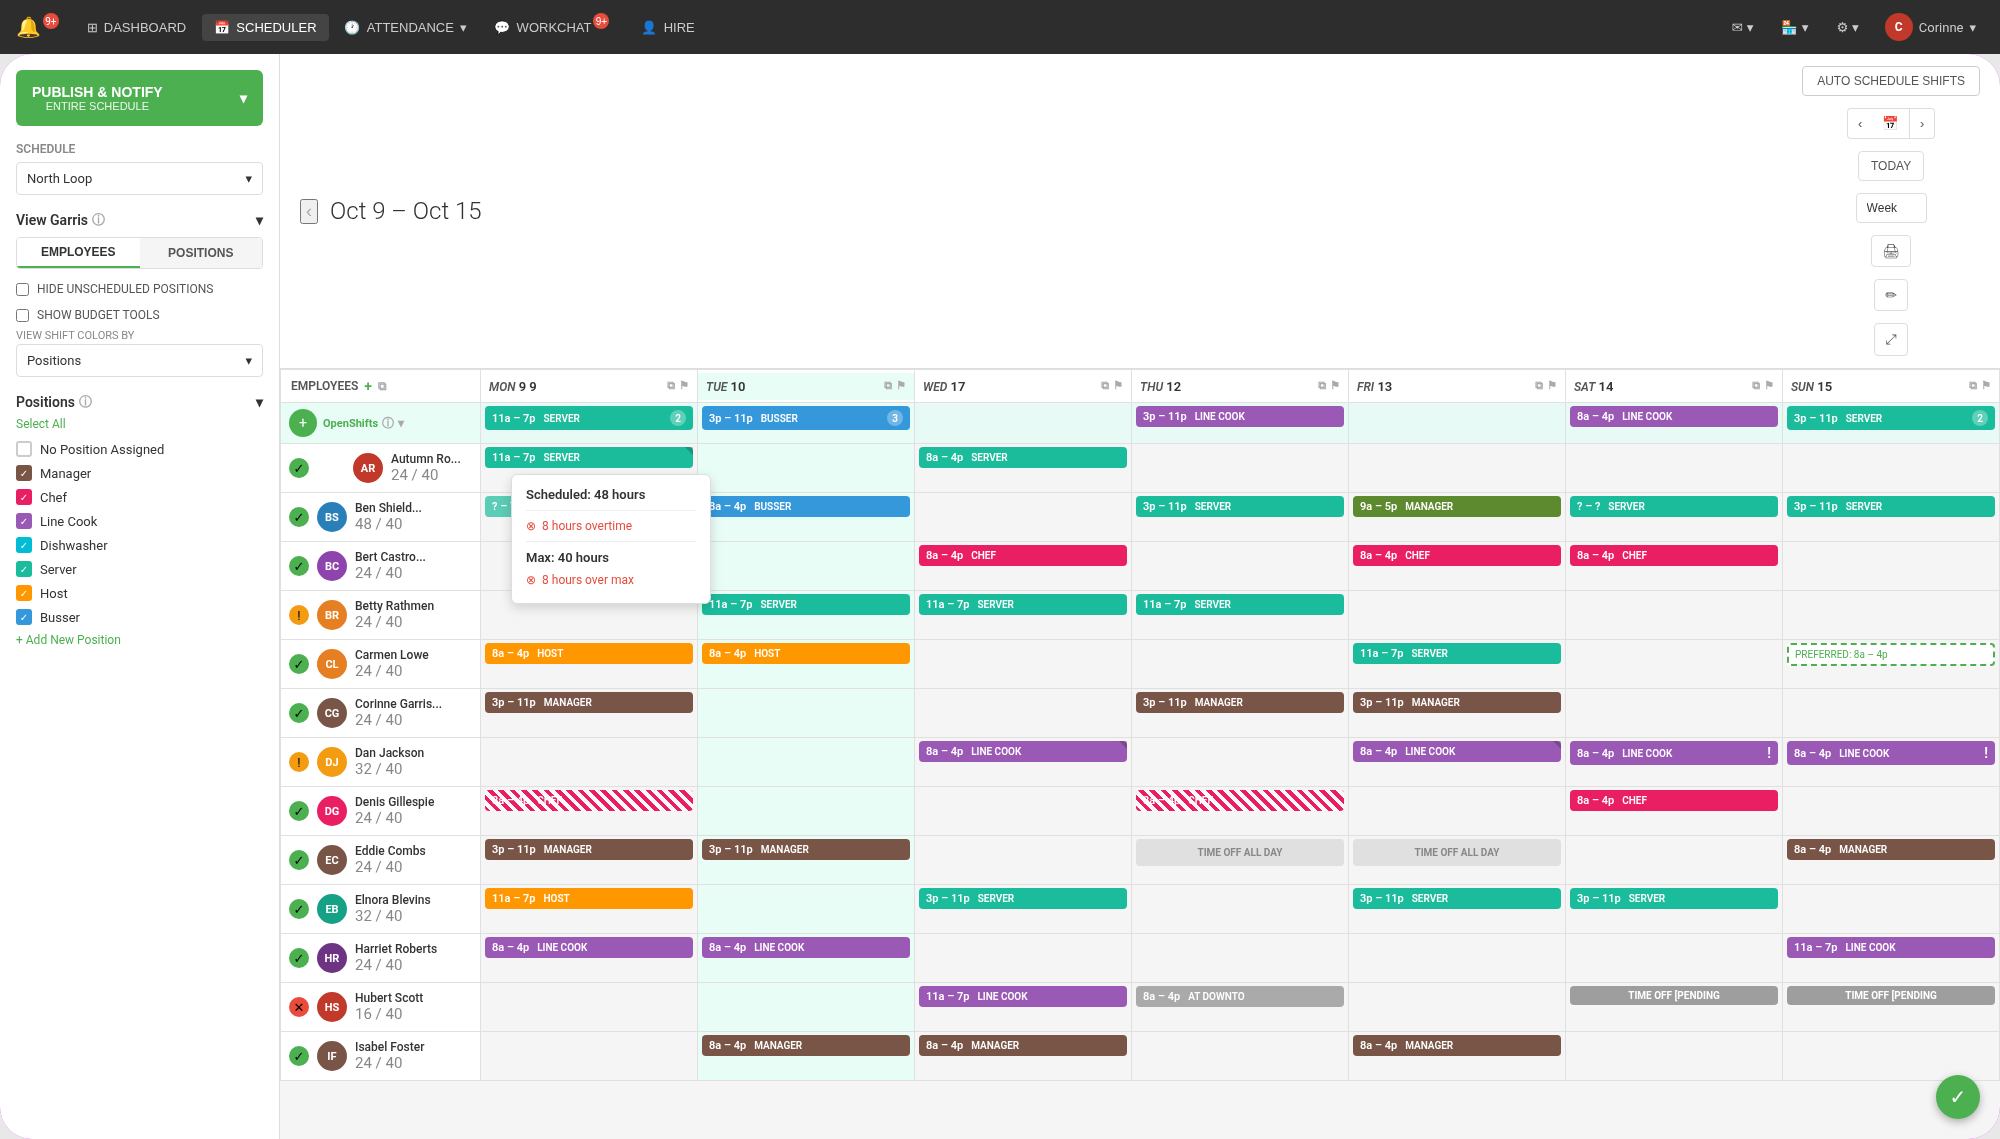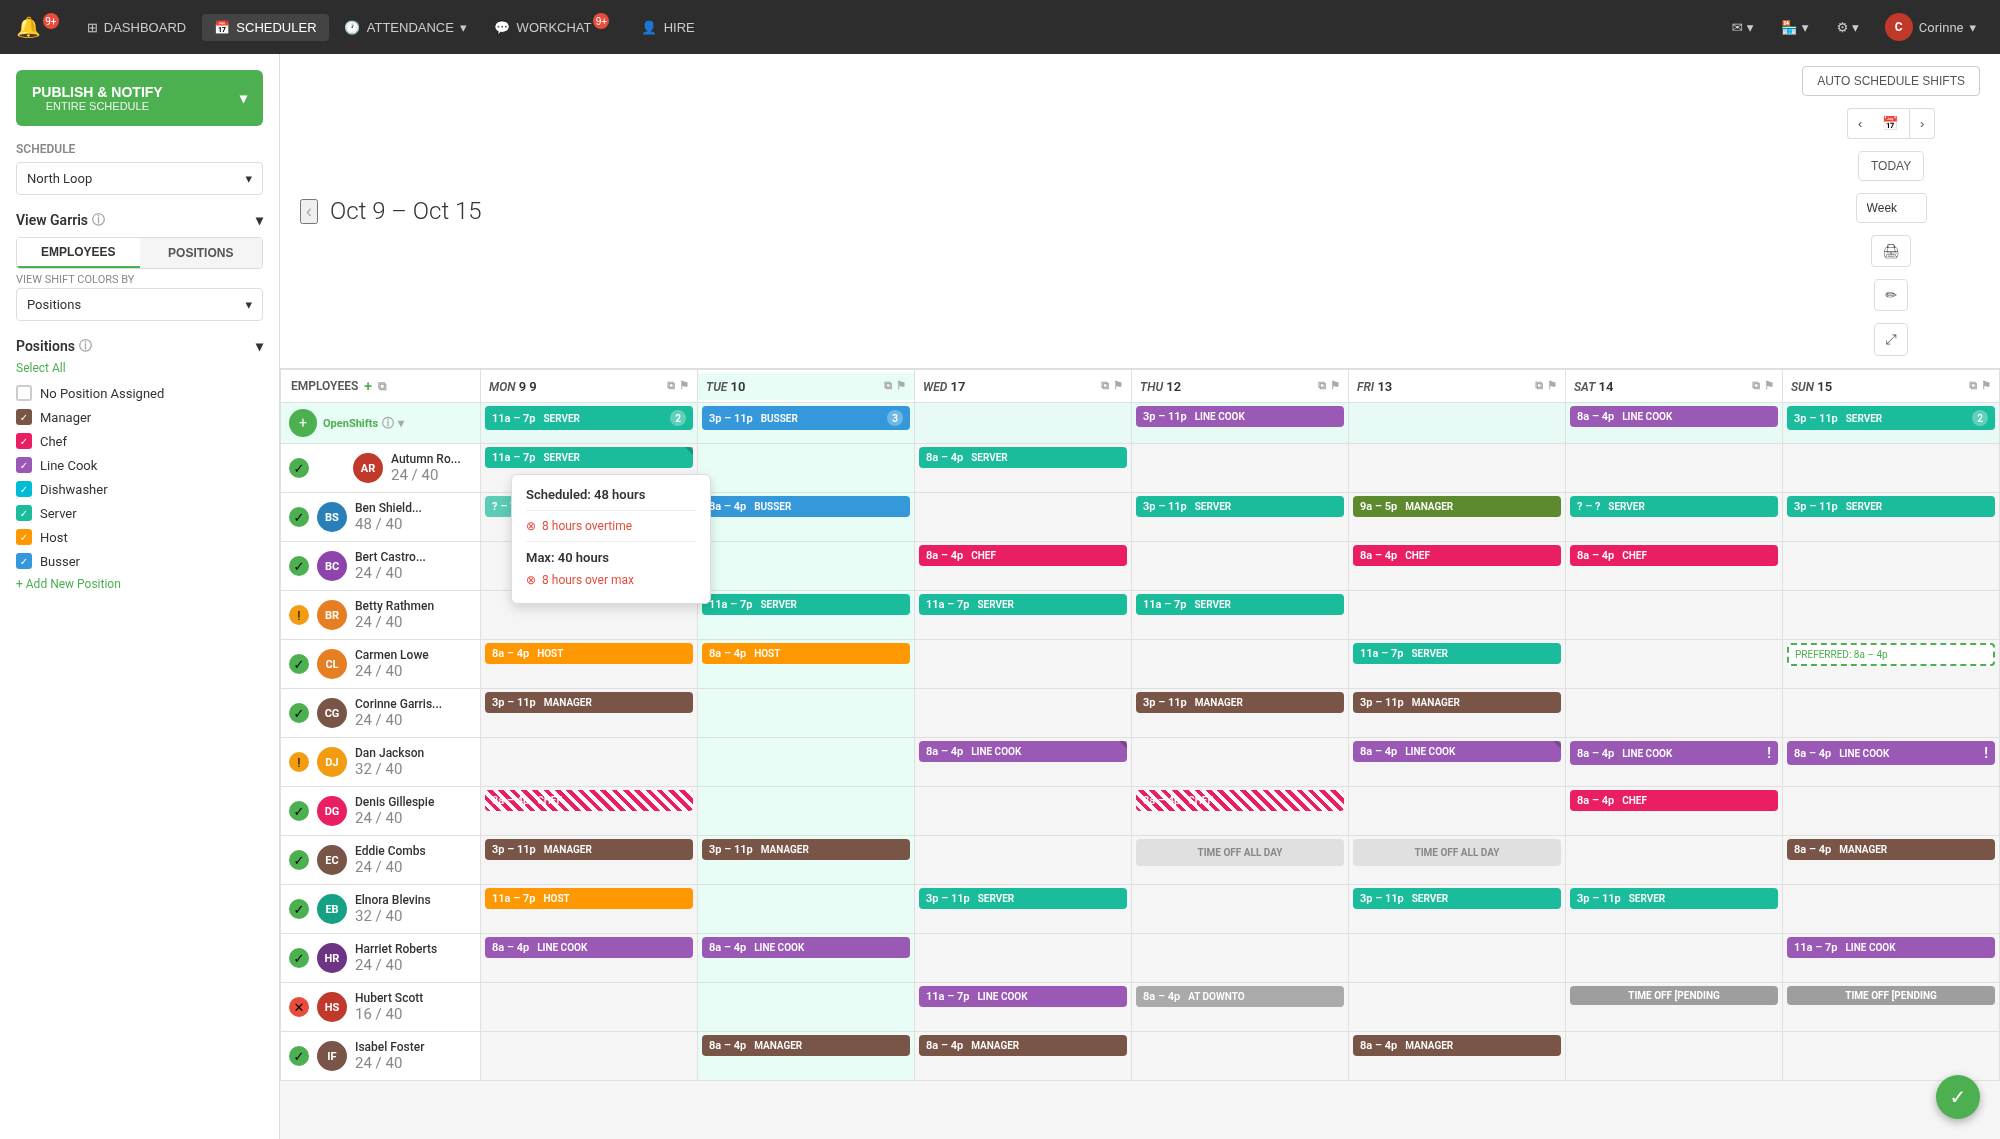--- a/index.html
+++ b/index.html
@@ -11,21 +11,21 @@
     .nav-btn { display: flex; align-items: center; gap: 6px; color: #ccc; padding: 6px 12px; border-radius: 4px; cursor: pointer; font-size: 13px; border: none; background: none; }
     .nav-btn.active { background: #444; color: #fff; }
     .nav-spacer { flex: 1; }
     .nav-right { display: flex; align-items: center; gap: 8px; }
     .nav-icon-btn { background: none; border: none; color: #ccc; cursor: pointer; padding: 6px 10px; display: flex; align-items: center; gap: 3px; border-radius: 4px; }
     .badge { background: #e74c3c; color: #fff; border-radius: 50%; width: 16px; height: 16px; font-size: 10px; display: flex; align-items: center; justify-content: center; position: relative; top: -6px; left: -4px; }
     .user-btn { display: flex; align-items: center; gap: 6px; color: #ccc; cursor: pointer; padding: 4px 8px; border-radius: 4px; }
     .user-avatar { width: 28px; height: 28px; border-radius: 50%; background: #c0392b; display: flex; align-items: center; justify-content: center; color: #fff; font-size: 12px; font-weight: bold; }
 
     
-    .main-wrapper { display: flex; height: calc(100vh - 54px); overflow: hidden; background: #d946ef; }
+    .main-wrapper { display: flex; height: calc(100vh - 54px); overflow: hidden; background: #d946ef; border-radius: 32px; }
 
     
     .sidebar { width: 280px; min-width: 280px; background: #fff; border-right: 1px solid #ddd; overflow-y: auto; padding: 16px; display: flex; flex-direction: column; gap: 16px; }
     .publish-btn { background: #4caf50; color: #fff; border: none; border-radius: 6px; padding: 14px 16px; width: 100%; cursor: pointer; font-size: 14px; font-weight: bold; display: flex; align-items: center; justify-content: space-between; }
     .publish-btn .sub { font-size: 11px; font-weight: normal; opacity: 0.9; display: block; }
     .section-label { font-size: 12px; color: #888; font-weight: 600; text-transform: uppercase; margin-bottom: 6px; }
     .dropdown-field { border: 1px solid #ddd; border-radius: 4px; padding: 8px 10px; display: flex; align-items: center; justify-content: space-between; cursor: pointer; color: #333; font-size: 13px; }
     .section-header { display: flex; align-items: center; justify-content: space-between; cursor: pointer; }
     .section-header span { font-size: 14px; font-weight: 600; color: #333; display: flex; align-items: center; gap: 4px; }
     .chevron { font-size: 12px; color: #888; }
@@ -189,20 +189,30 @@
         <span>
           <span>View Garris</span>
           <span style="color:#aaa; font-size:13px;">ⓘ</span>
         </span>
         <span class="chevron">▾</span>
       </div>
       <div class="view-toggle">
         <button class="view-toggle-btn active">EMPLOYEES</button>
         <button class="view-toggle-btn">POSITIONS</button>
       </div>
+      <div style="margin-top: 10px; display: flex; flex-direction: column; gap: 6px;">
+        <label class="checkbox-row">
+          <input type="checkbox" style="">
+          <span>HIDE UNSCHEDULED POSITIONS</span>
+        </label>
+        <label class="checkbox-row">
+          <input type="checkbox" style="">
+          <span>SHOW BUDGET TOOLS</span>
+        </label>
+      </div>
       <div class="sub-label">VIEW SHIFT COLORS BY</div>
       <div class="dropdown-field">
         <span>Positions</span>
         <span>▾</span>
       </div>
     </div>
 
     <div>
       <div class="section-header">
         <span>

